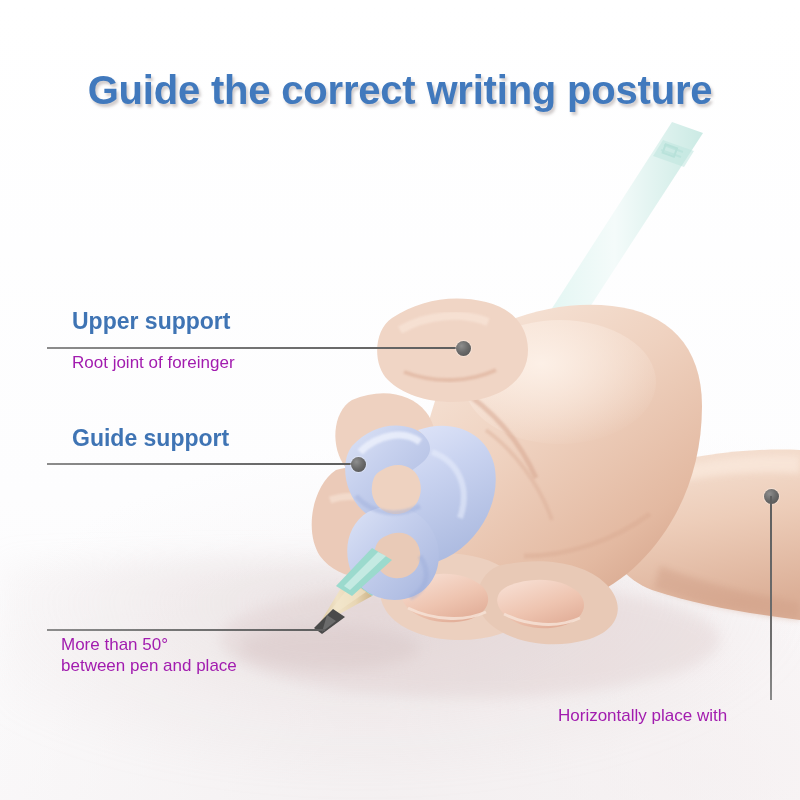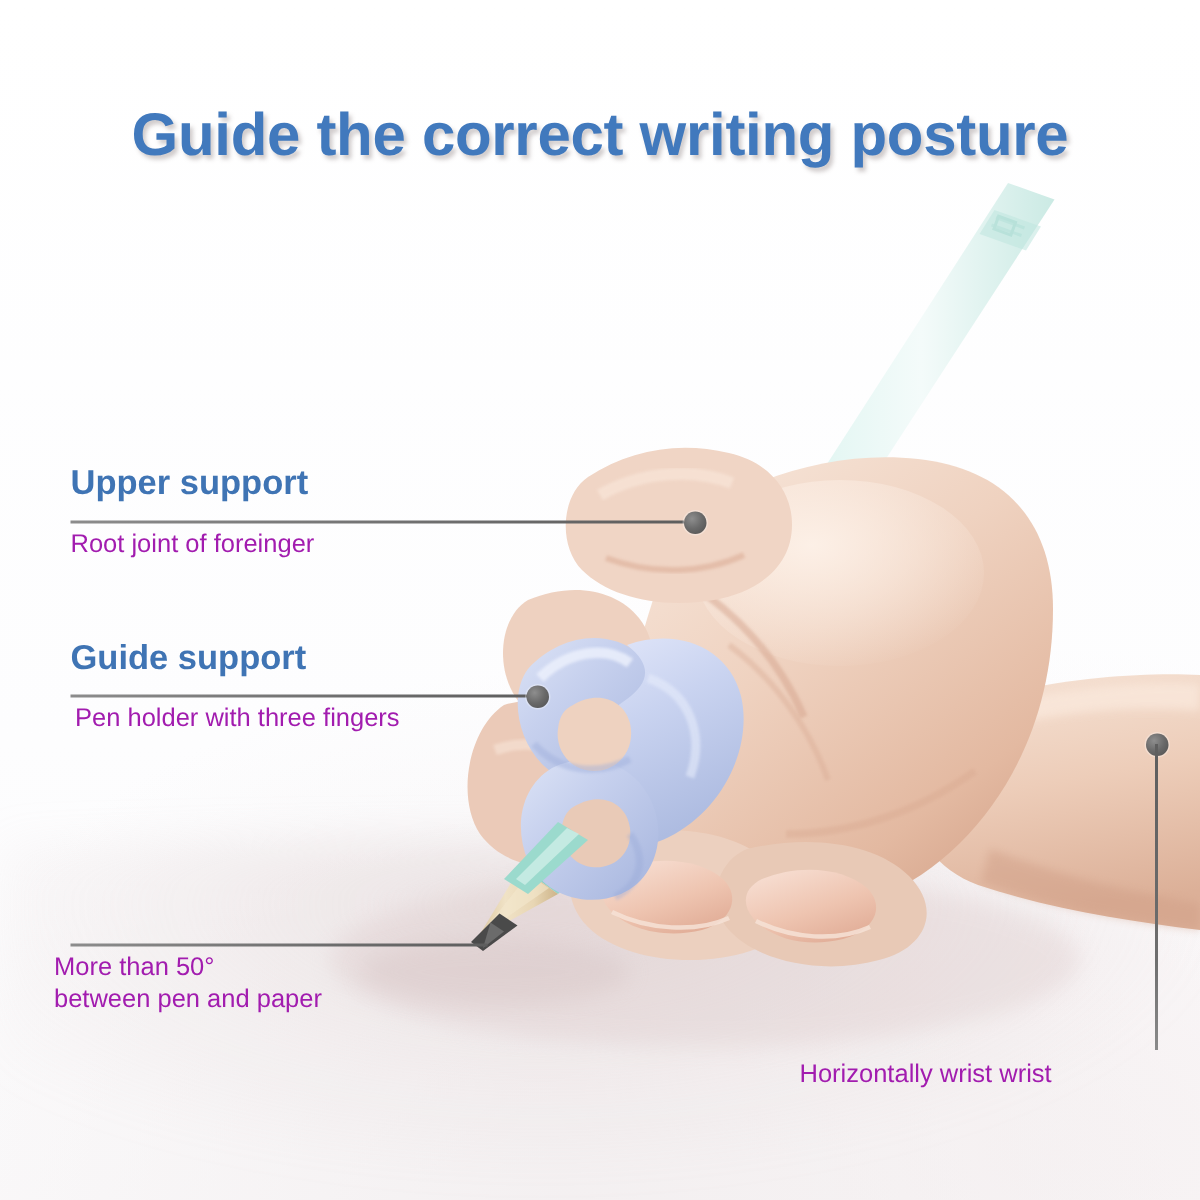--- a/index.html
+++ b/index.html
@@ -42,21 +42,21 @@
     text-align: center;
     font-size: 40px;
     font-weight: bold;
     letter-spacing: -0.2px;
     color: #4179bd;
     text-shadow: 2px 3px 3px rgba(150,140,140,0.45);
     white-space: nowrap;
   }
 
   
-  .callout { position: absolute; }
+  .callout { position: absolute; margin-left: 25px; }
   .callout .head {
     font-size: 23px;
     font-weight: bold;
     color: #3f74b4;
     line-height: 1.18;
     white-space: nowrap;
   }
   .callout .sub {
     font-size: 17px;
     font-weight: normal;
@@ -263,29 +263,26 @@
   </div>
   <div class="callout" style="left:47px; top:352px;">
     <div class="sub">Root joint of foreinger</div>
   </div>
 
   <div class="leader-h" style="left:47px; top:463px; width:305px;"></div>
   <div class="leader-dot" style="left:351px; top:457px;"></div>
   <div class="callout" style="left:47px; top:425px;">
     <div class="head">Guide support</div>
   </div>
-  <div class="callout" style="left:50px; top:468px;">
-    <div class="sub">Pen holder with three fingers</div>
-  </div>
 
   <div class="leader-h" style="left:47px; top:629px; width:278px;"></div>
   <div class="callout" style="left:36px; top:634px;">
     <div class="sub">More than 50°</div>
-    <div class="sub">between pen and paper</div>
+    <div class="sub">between pen and place</div>
   </div>
 
   <div class="leader-dot" style="left:764px; top:489px;"></div>
   <div class="leader-v" style="left:770px; top:496px; height:204px;"></div>
   <div class="callout" style="left:533px; top:705px;">
-    <div class="sub">Horizontally wrist wrist</div>
+    <div class="sub">Horizontally place with</div>
   </div>
 
 </div>
 
 </body></html>

